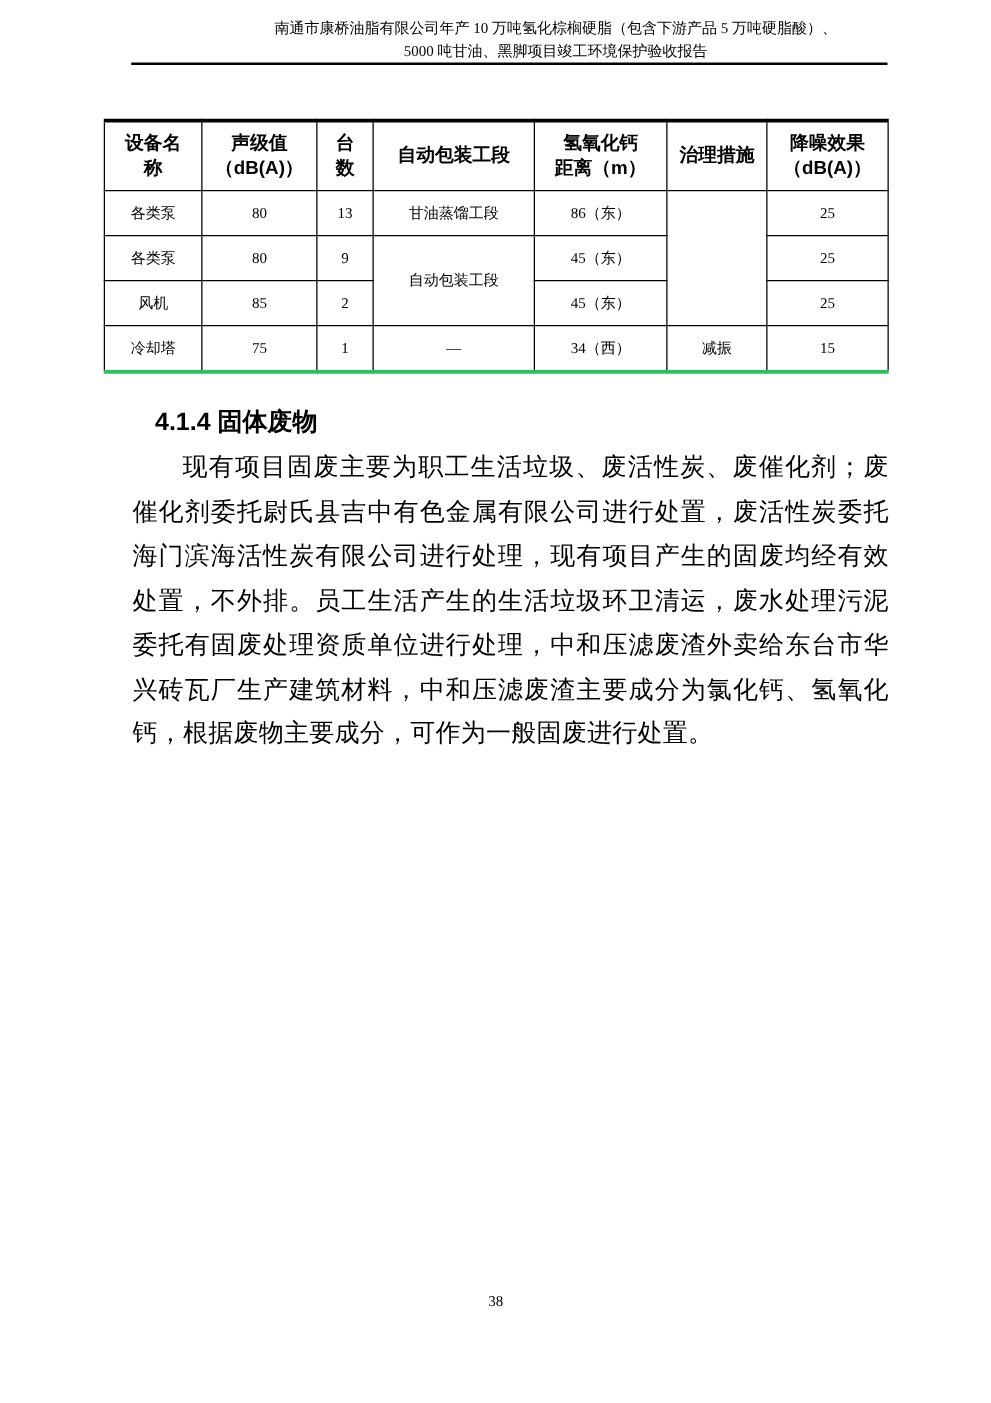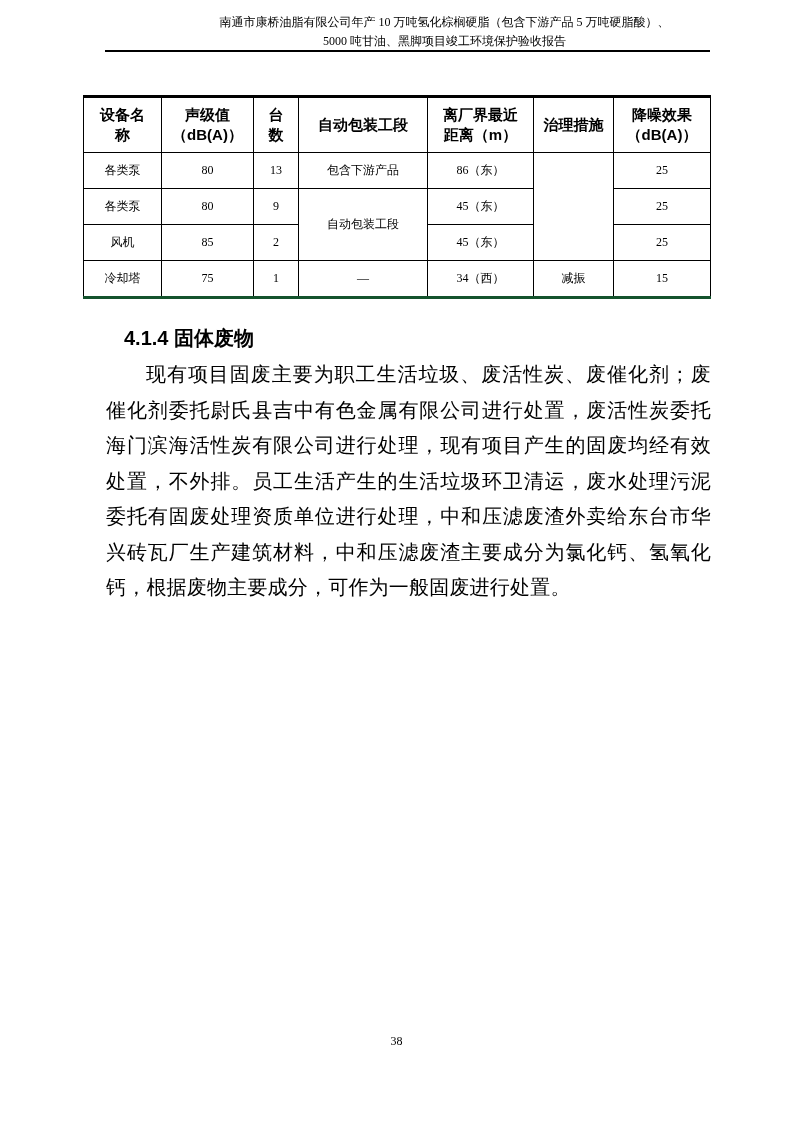--- a/index.html
+++ b/index.html
@@ -39,21 +39,21 @@
   
   table.noise {
     position: absolute;
     left: 83px;
     top: 95px;
     width: 627px;
     border-collapse: collapse;
     table-layout: fixed;
     text-align: center;
     border-top: 3px solid #000;
-    border-bottom: 3px solid #14532d;
+    border-bottom: 3px solid #22c55e;
   }
   table.noise th, table.noise td {
     border: 1px solid #000;
     vertical-align: middle;
     padding: 0 2px;
     overflow: hidden;
   }
   table.noise thead th {
     height: 54px;
     font-family: "Liberation Sans", "DejaVu Sans", sans-serif;
@@ -131,33 +131,33 @@
     </colgroup>
     <thead>
       <tr>
         <th>设备名
 称</th>
         <th>声级值
 （dB(A)）</th>
         <th>台
 数</th>
         <th>自动包装工段</th>
-        <th>离厂界最近
+        <th>氢氧化钙
 距离（m）</th>
         <th>治理措施</th>
         <th>降噪效果
 （dB(A)）</th>
       </tr>
     </thead>
     <tbody>
       <tr>
         <td>各类泵</td>
         <td>80</td>
         <td>13</td>
-        <td>包含下游产品</td>
+        <td>甘油蒸馏工段</td>
         <td>86（东）</td>
         <td rowspan="3"></td>
         <td>25</td>
       </tr>
       <tr>
         <td>各类泵</td>
         <td>80</td>
         <td>9</td>
         <td rowspan="2">自动包装工段</td>
         <td>45（东）</td>

